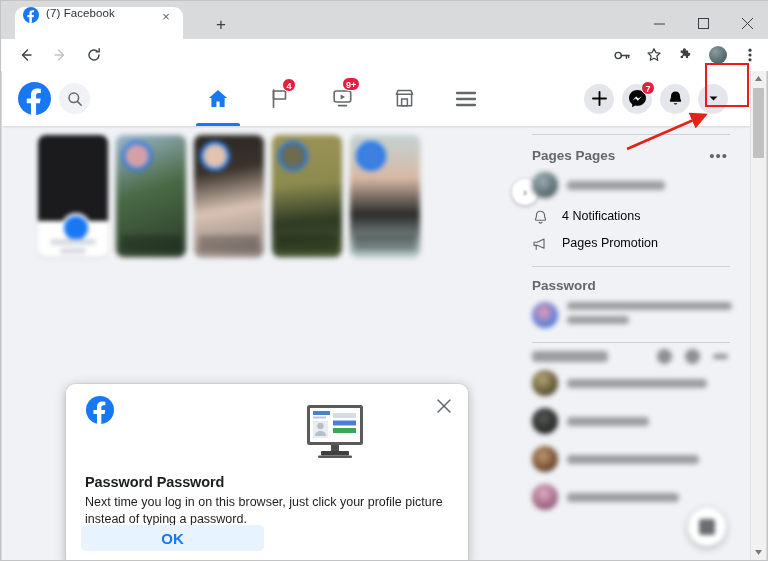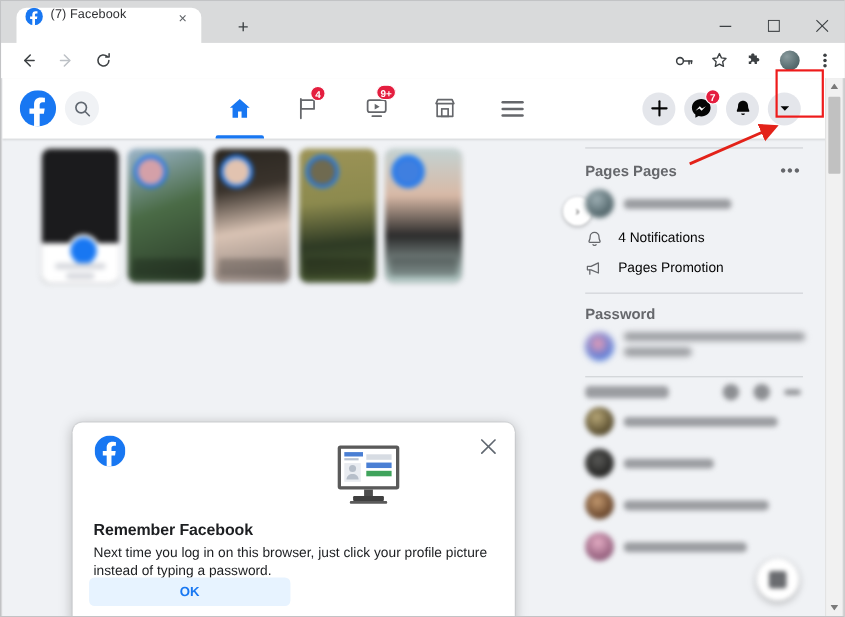--- a/index.html
+++ b/index.html
@@ -181,21 +181,21 @@
     font-size:14.5px; font-weight:bold; color:#1c1e21; letter-spacing:-0.1px;
   }
   .rp-body {
     position:absolute; left:19px; top:110px; width:365px;
     font-size:12.5px; color:#1c1e21; line-height:1.33;
   }
   .rp-actions { position:absolute; left:15px; top:141px; display:flex; gap:9px; }
   .rp-btn {
     width:183px; height:26px; border-radius:5px;
     display:flex; align-items:center; justify-content:center;
-    font-size:12px; font-weight:bold;
+    font-size:15px; font-weight:bold;
   }
   .rp-btn.ok { background:#e7f3ff; color:#1877f2; }
   .rp-btn.notnow { background:#e4e6eb; color:#050505; }
 
   
   .sidebar { position:absolute; right:14px; top:55px; width:218px; height:434px; }
   .sb-head {
     font-size:13.5px; font-weight:bold; color:#65676b;
     margin:11px 0 3px 10px;
   }
@@ -578,21 +578,21 @@
           </svg>
         </div>
 
         <div class="rp-close">
           <svg width="14" height="14" viewBox="0 0 14 14">
               <line x1="1" y1="1" x2="13" y2="13" stroke="#606770" stroke-width="1.5" stroke-linecap="round"></line>
               <line x1="13" y1="1" x2="1" y2="13" stroke="#606770" stroke-width="1.5" stroke-linecap="round"></line>
             </svg>
         </div>
 
-        <div class="rp-title">Remember Facebook</div>
+        <div class="rp-title">Password Password</div>
         <div class="rp-body">Next time you log in on this browser, just click your profile picture instead of typing a password.</div>
 
         <div class="rp-actions">
           <div class="rp-btn ok">OK</div>
         </div>
       </div>
     </div>
 
     <div class="pg-scroll">
       <div class="arrow-up">

